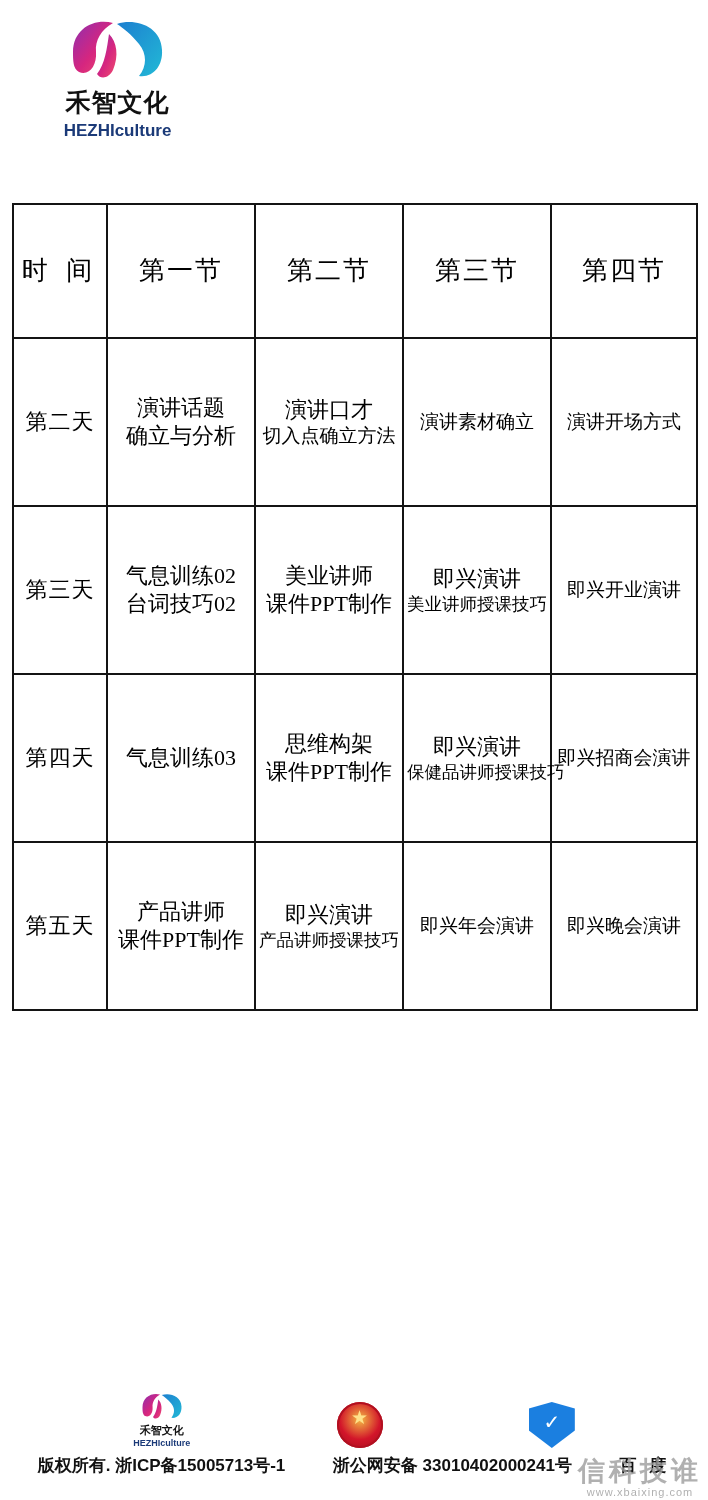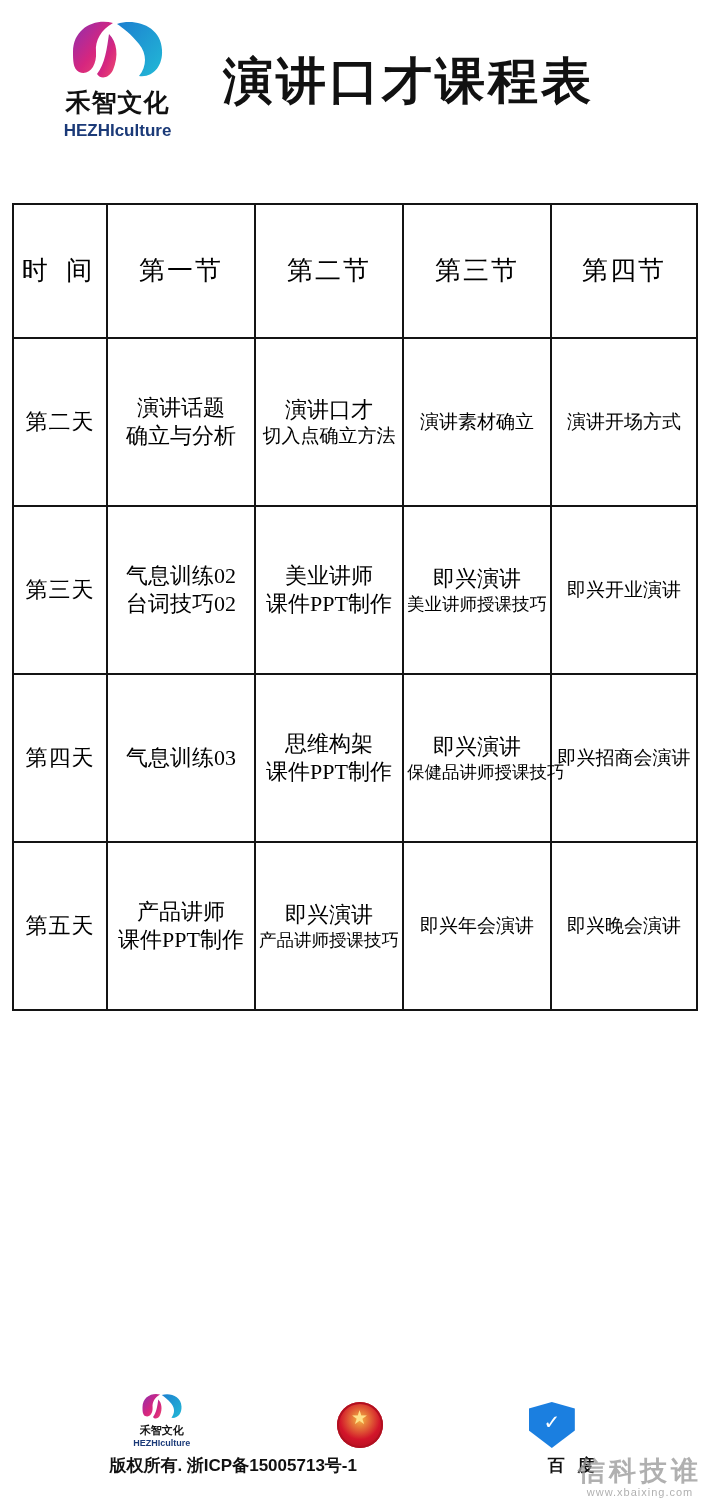--- a/index.html
+++ b/index.html
@@ -234,21 +234,20 @@
           </linearGradient>
         </defs>
         <path d="M8 38 C8 14 30 4 48 9 C36 16 30 26 31 38 C32 52 24 62 14 58 C8 55 8 46 8 38 Z" fill="url(#gpink)"></path>
         <path d="M52 10 C70 4 96 12 97 36 C98 52 88 64 74 62 C82 52 82 40 74 30 C66 20 58 14 52 10 Z" fill="url(#gblue)"></path>
         <path d="M44 20 C52 28 54 42 48 56 C44 64 36 66 32 60 C40 50 42 34 44 20 Z" fill="url(#gpink)"></path>
       </svg>
     </div>
     <div class="logo-text-cn">禾智文化</div>
     <div class="logo-text-en">HEZHIculture</div>
   </div>
-  <div class="title">演讲口才课程表</div>
 </div>
 
 <div class="table-wrap">
   <table class="schedule">
     <colgroup>
       <col class="c1">
         <col class="c2">
         <col class="c3">
         <col class="c4">
         <col class="c5">
@@ -373,20 +372,21 @@
     </div>
 
     <div class="badge">
       <div class="shield-badge"></div>
     </div>
 
   </div>
 
   <div class="footer-line">
     <span>版权所有. 浙ICP备15005713号-1</span>
+    <span>浙公网安备 33010402000241号</span>
     <span class="baidu">百 度</span>
   </div>
 
   <div class="watermark">
     <div class="wm-main">信科技谁</div>
     <div class="wm-sub">www.xbaixing.com</div>
   </div>
 </div>
 
 </body></html>

